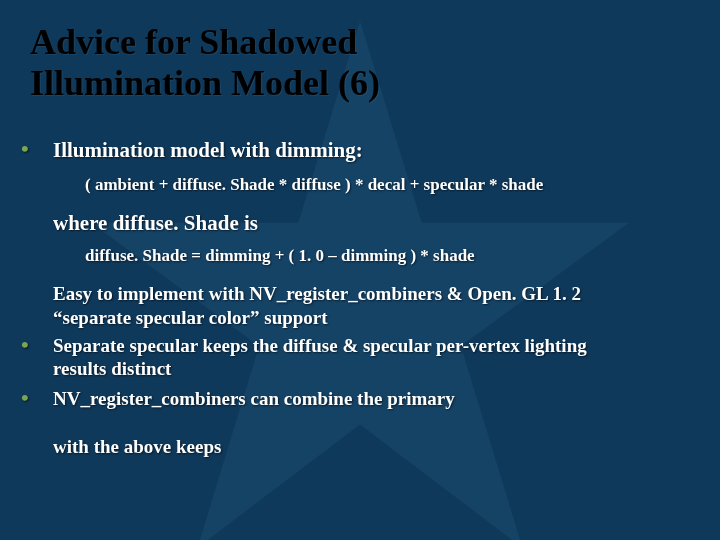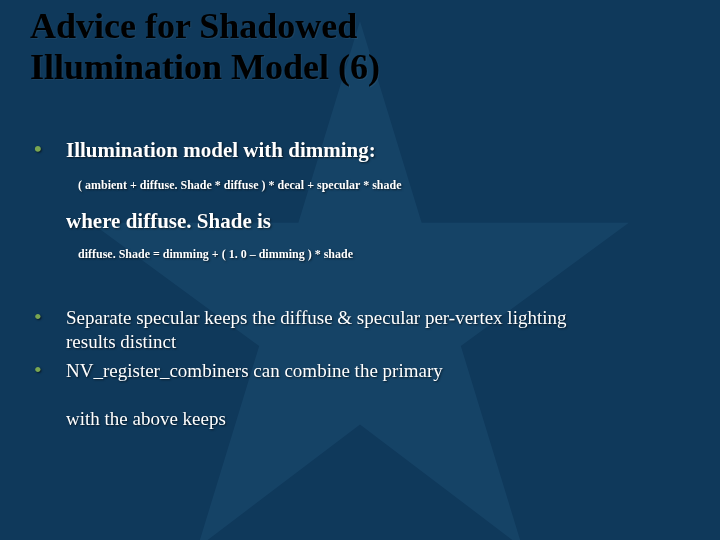--- a/index.html
+++ b/index.html
@@ -26,31 +26,31 @@
     opacity: 0.35;
     pointer-events: none;
   }
   .star {
     width: 560px;
     height: 560px;
   }
   .title {
     position: absolute;
     left: 30px;
-    top: 6px;
+    top: 22px;
     font-size: 36px;
     font-weight: bold;
     color: #000000;
     line-height: 1.15;
     text-shadow: 1px 1px 0 rgba(255,255,255,0.05);
   }
   .title .line { display: block; }
   .content {
     position: absolute;
-    left: 32px;
+    left: 19px;
     top: 138px;
     right: 20px;
   }
   ul.bullets {
     list-style: none;
     margin: 0;
     padding: 0;
   }
   ul.bullets > li {
     position: relative;
@@ -68,45 +68,46 @@
   }
   .b1 {
     font-size: 21px;
     font-weight: bold;
     text-shadow: 1px 1px 2px rgba(0,0,0,0.6);
   }
   .formula-block {
     margin: 12px 0 16px 46px;
   }
   .formula {
-    font-size: 12px;
+    font-size: 17px;
     font-weight: bold;
     color: #fff;
     text-shadow: 1px 1px 2px rgba(0,0,0,0.6);
+    margin-left: 20px;
   }
   .where {
     margin: 10px 0 10px 34px;
     font-size: 21px;
     text-shadow: 1px 1px 2px rgba(0,0,0,0.6);
     font-weight: bold;
   }
   .formula2-block {
     margin: 6px 0 16px 46px;
   }
   .impl {
     margin-left: 34px;
     font-size: 19px;
     font-weight: bold;
     text-shadow: 1px 1px 2px rgba(0,0,0,0.6);
     line-height: 1.25;
     margin-bottom: 4px;
   }
   .b2, .b3 {
     font-size: 19px;
-    font-weight: normal;
+    font-weight: bold;
     text-shadow: 1px 1px 2px rgba(0,0,0,0.6);
     line-height: 1.25;
   }
   .b2 { margin-top: 4px; }
   .b3 { }
 </style>
 </head>
 <body>
 
 <div class="slide">
@@ -134,21 +135,22 @@
       <span class="formula">( ambient + diffuse. Shade * diffuse ) * decal + specular * shade</span>
     </div>
 
     <div class="where">where diffuse. Shade is</div>
 
     <div class="formula2-block">
       <span class="formula">diffuse. Shade = dimming + ( 1. 0 – dimming ) * shade</span>
     </div>
 
     <div class="impl">
-      <br>
+      <span>Easy to implement with NV_register_combiners &amp; Open. GL 1. 2</span><br>
+      <span>“separate specular color” support</span>
     </div>
 
     <ul class="bullets">
       <li class="b2">
         <span>Separate specular keeps the diffuse &amp; specular per-vertex lighting</span><br>
         <span>results distinct</span>
       </li>
       <li class="b3">
         <span>NV_register_combiners can combine the primary</span><br>
         <br>

